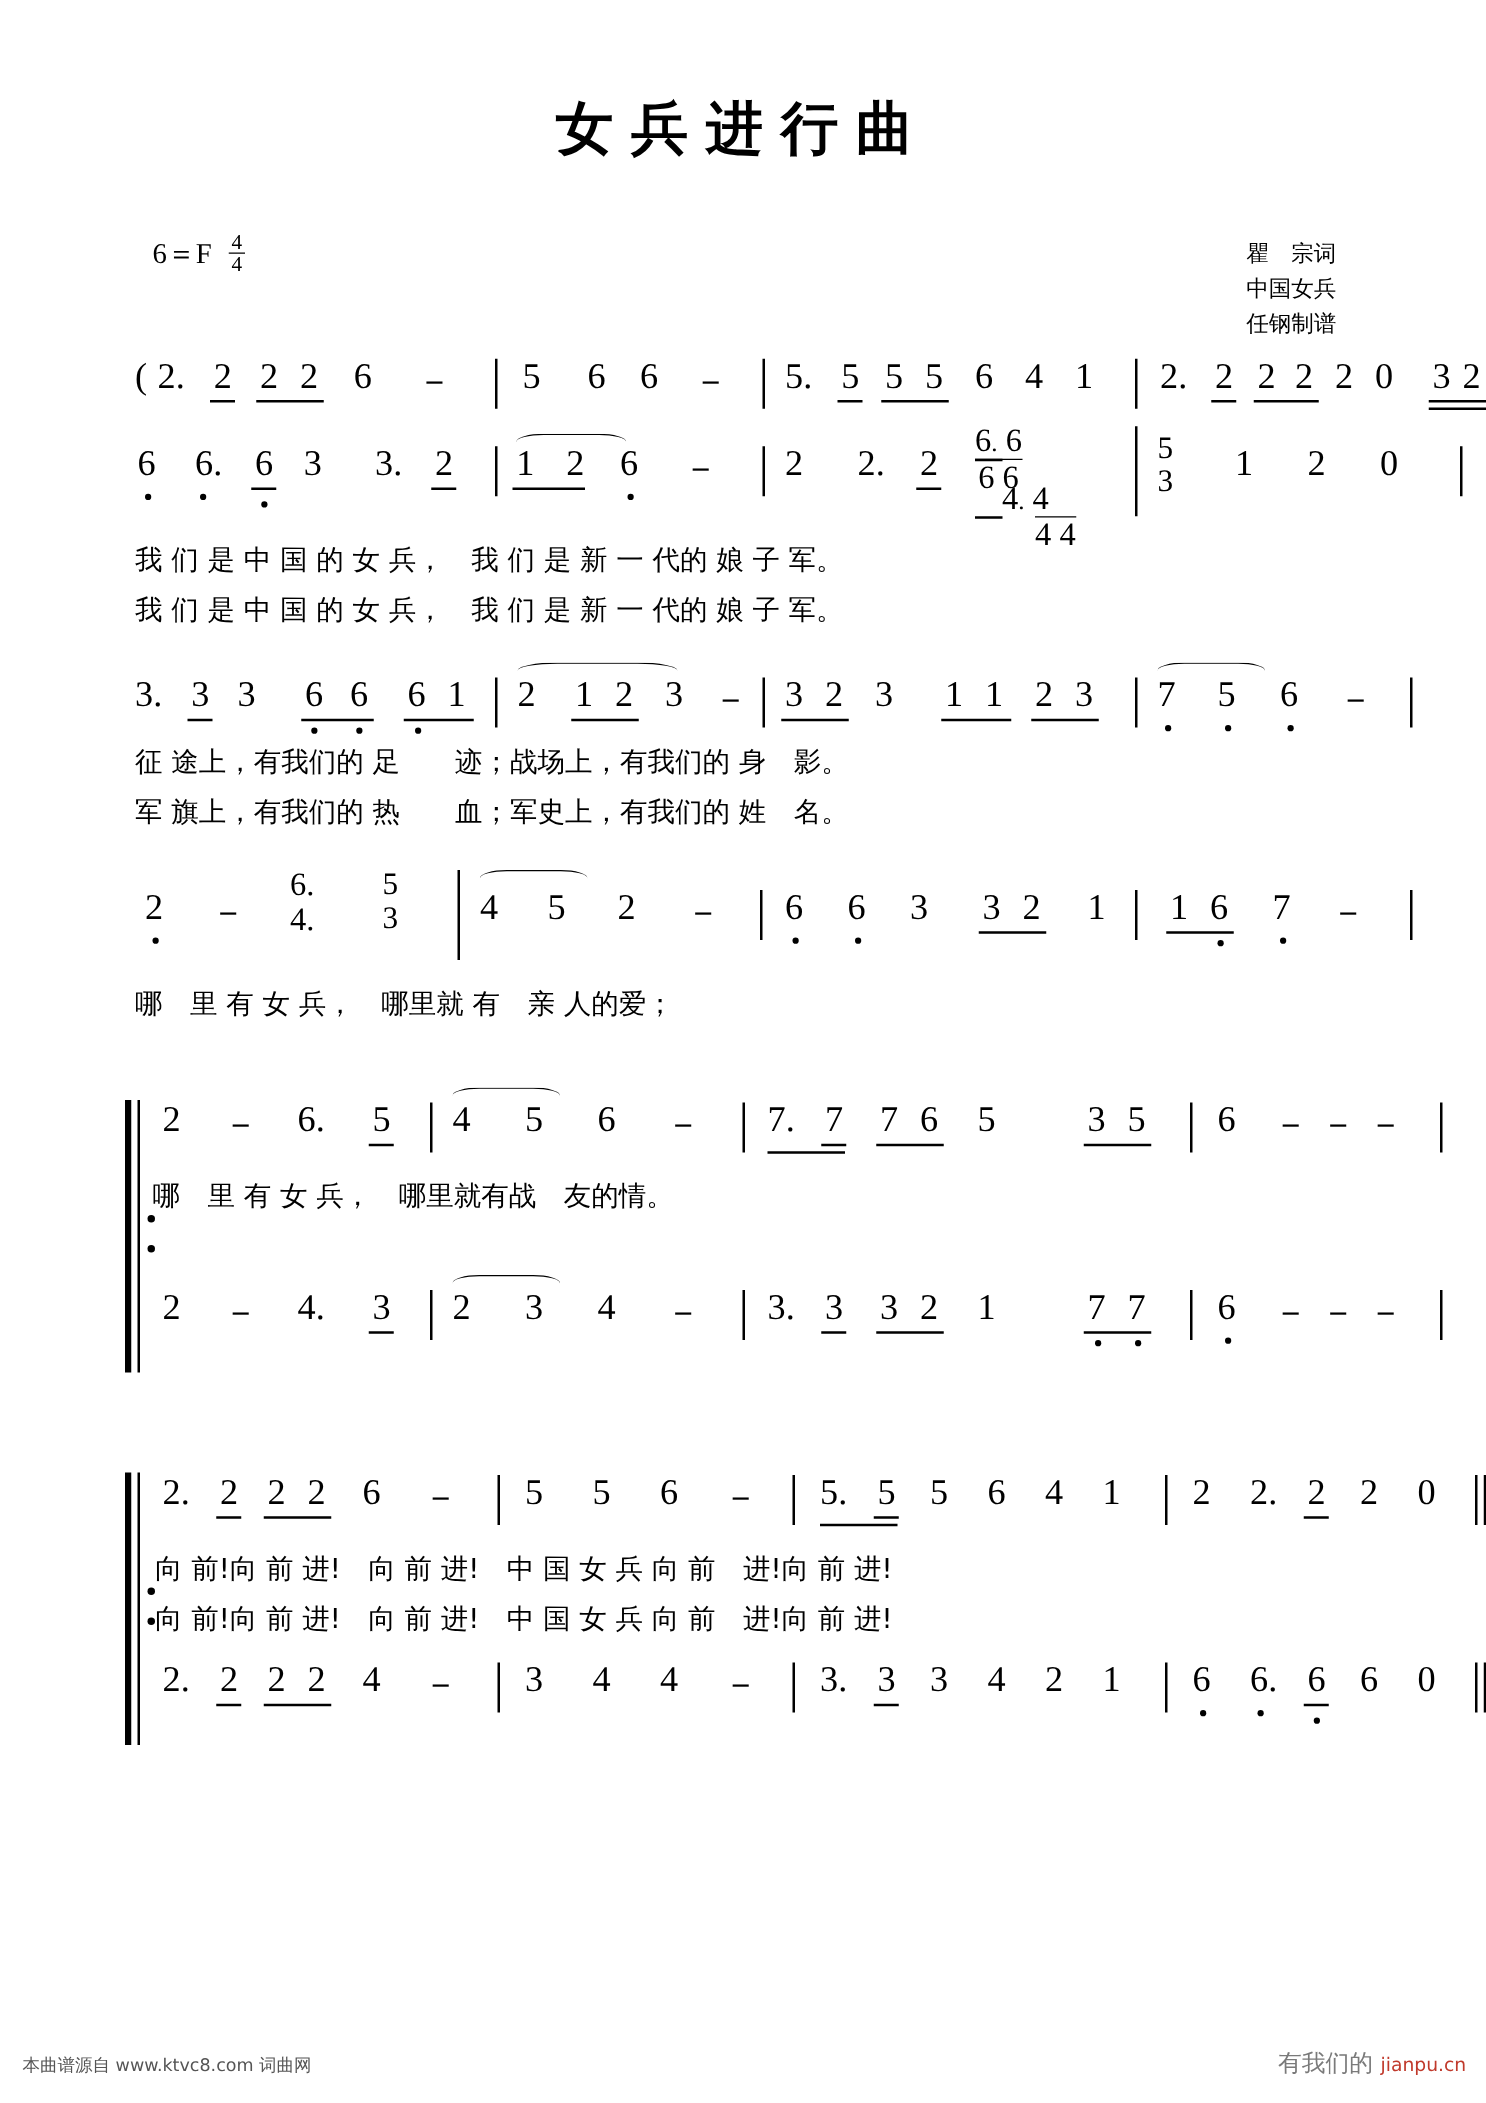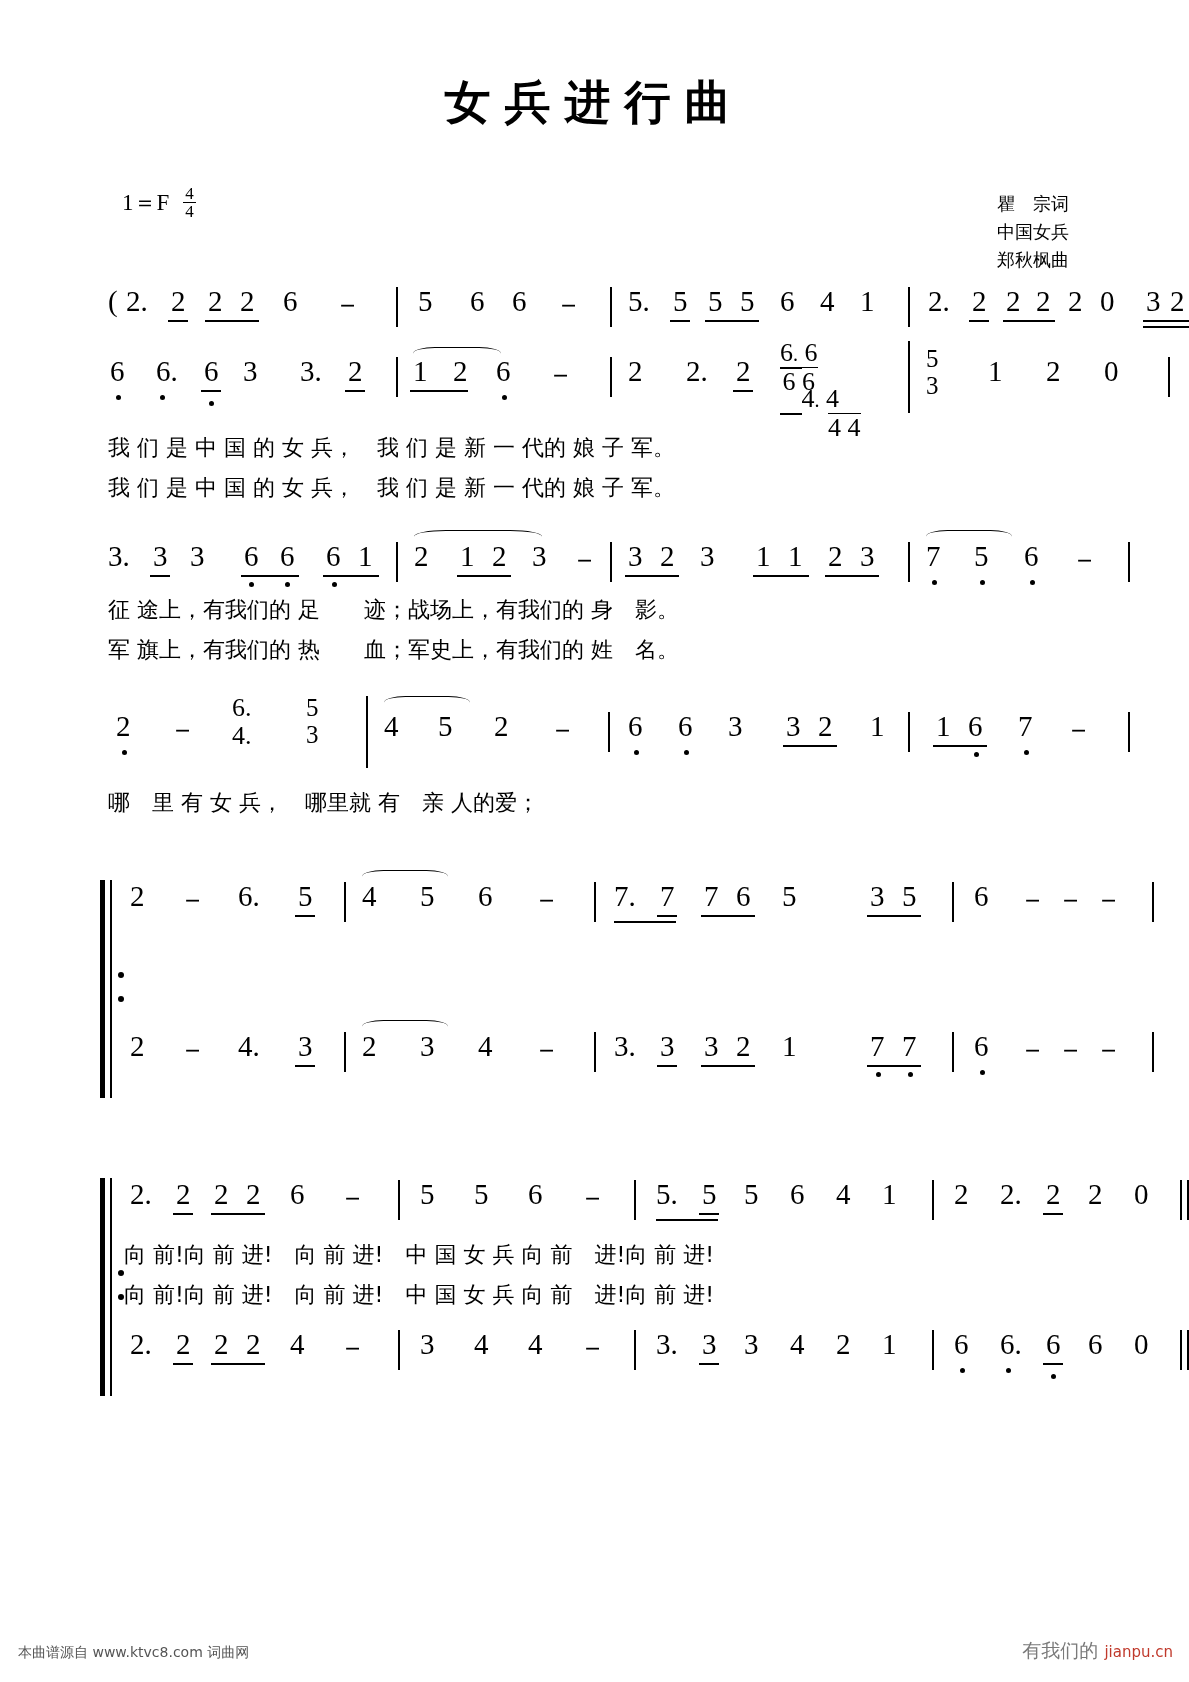--- a/index.html
+++ b/index.html
@@ -83,31 +83,31 @@
   .footer-right .en{color:#c0392b;font-size:15px;}
 </style>
 </head>
 <body>
 
 <div class="page">
 
   <div class="title">女兵进行曲</div>
 
   <div class="keysig">
-    <span>1＝F</span>
+    <span>6＝F</span>
     <span class="frac">
       <span class="num">4</span>
       <span class="den">4</span>
     </span>
   </div>
 
   <div class="credits">
     <div>瞿　宗词</div>
     <div>中国女兵</div>
-    <div>郑秋枫曲</div>
+    <div>任钢制谱</div>
   </div>
 
   <div class="sys" style="top:285px;">
     <div class="noteline">
       <span class="cell" style="left:0px;">(</span>
       <span class="cell" style="left:18px;">2.</span>
       <span class="cell" style="left:63px;">2</span>
       <div class="u1" style="left:60px;top:35px;width:20px;"></div>
       <span class="cell" style="left:100px;">2</span>
       <span class="cell" style="left:132px;">2</span>
@@ -325,20 +325,21 @@
       <span class="cell" style="left:794px;">5</span>
       <div class="u1" style="left:759px;top:35px;width:54px;"></div>
       <div class="bar" style="left:844px;"></div>
       <span class="cell" style="left:866px;">6</span>
       <span class="cell" style="left:910px;">－</span>
       <span class="cell" style="left:948px;">－</span>
       <span class="cell" style="left:986px;">－</span>
       <div class="bar" style="left:1044px;"></div>
     </div>
 
+    <div class="lyric" style="left:14px;top:62px;">哪　里 有 女 兵，　哪里就有战　友的情。</div>
 
     <div class="noteline" style="position:absolute;left:0;top:150px;">
       <span class="cell" style="left:22px;">2</span>
       <span class="cell" style="left:70px;">－</span>
       <span class="cell" style="left:130px;">4.</span>
       <span class="cell" style="left:190px;">3</span>
       <div class="u1" style="left:187px;top:35px;width:20px;"></div>
       <div class="bar" style="left:236px;"></div>
       <div class="slur" style="left:254px;top:-10px;width:86px;"></div>
       <span class="cell" style="left:254px;">2</span>

